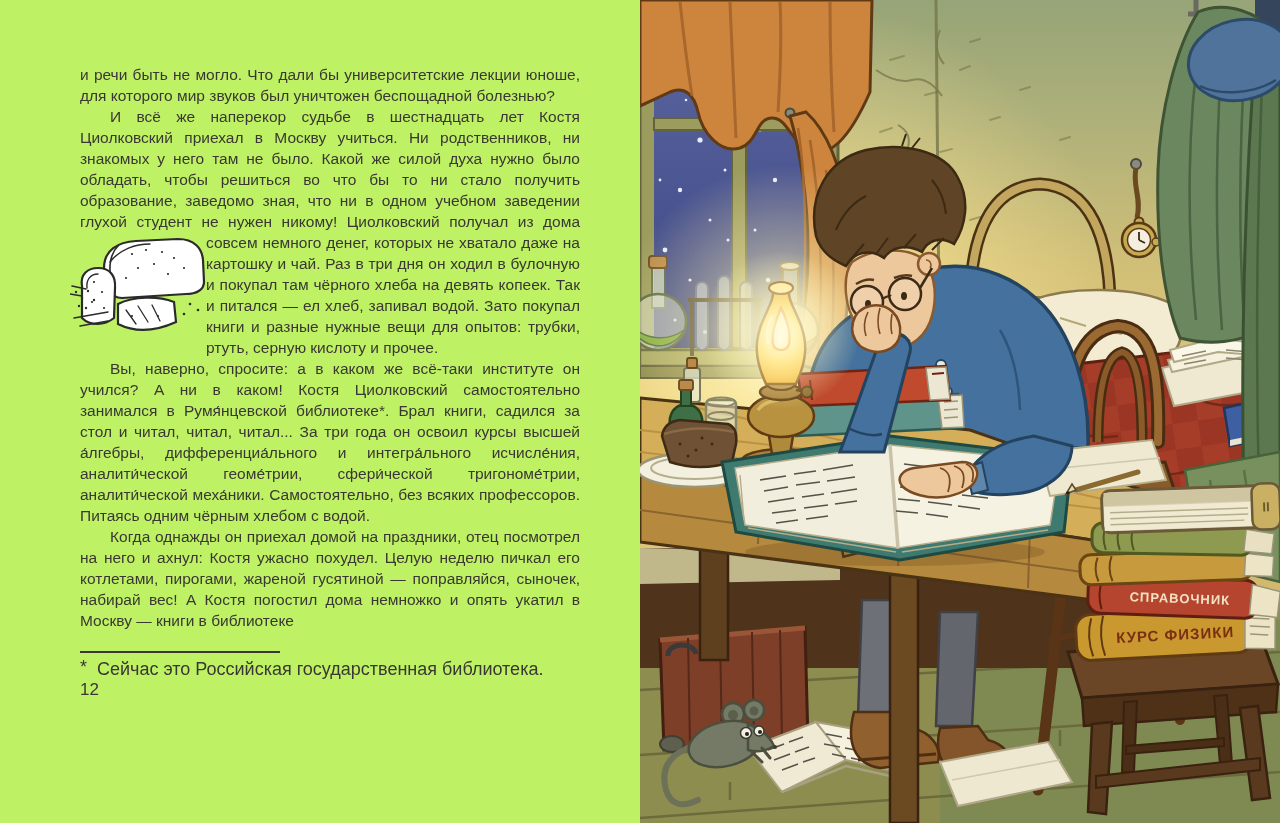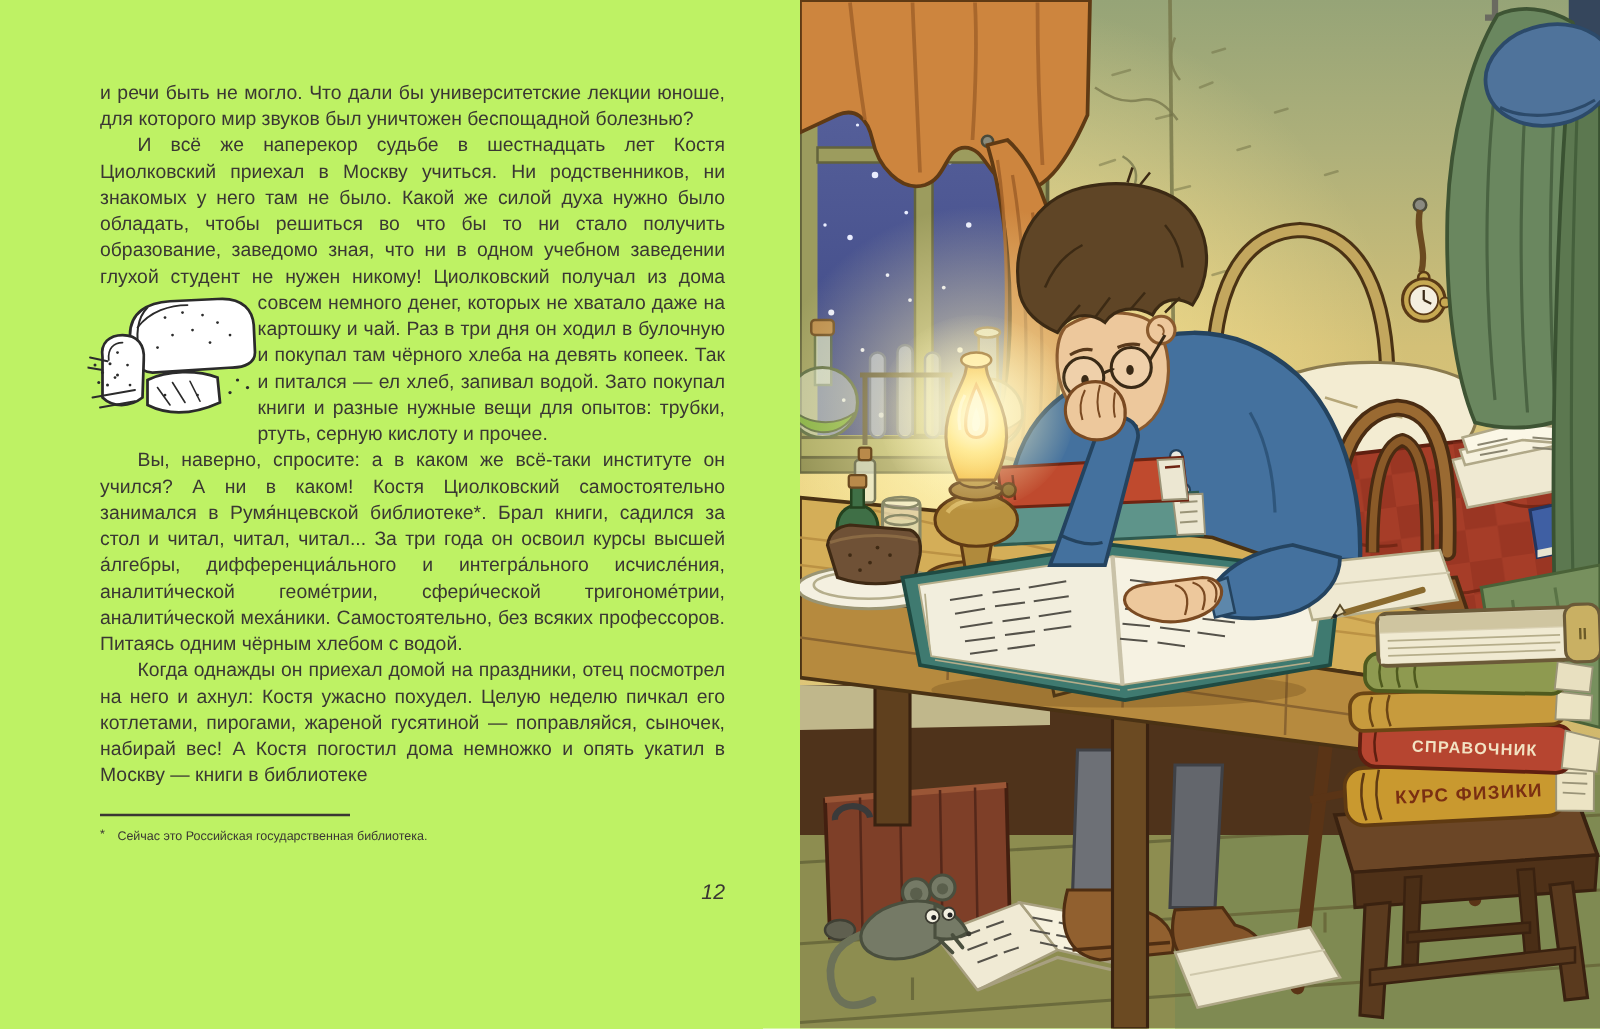--- a/index.html
+++ b/index.html
@@ -5,23 +5,23 @@
   html,body{margin:0;padding:0;background:#ffffff;}
   .page{position:relative;width:1280px;height:823px;background:#bef264;overflow:hidden;
         font-family:"Liberation Sans","DejaVu Sans",sans-serif;}
   .text-col{position:absolute;left:80px;top:64px;width:500px;font-size:15.5px;line-height:21px;
             color:#3a3733;}
   .text-col p{margin:0;text-align:justify;text-indent:30px;}
   .text-col p.first{text-indent:0;}
   .bread-float{float:left;width:150px;height:116px;margin:2px 16px 2px -40px;}
   .footnote{margin-top:20px;}
   .fn-rule{width:200px;border-top:2px solid #3a3733;margin-bottom:7px;}
-  .footnote p{font-size:10px;line-height:19px;text-indent:0;text-align:left;}
+  .footnote p{font-size:18px;line-height:19px;text-indent:0;text-align:left;}
   .fn-marker{display:inline-block;margin-right:10px;transform:translateY(-2px);}
-  .page-num{margin-top:24px;text-align:right;font-size:17px;color:#3a3733;font-style:italic;}
+  .page-num{text-align:left;font-size:17px;color:#3a3733;}
   .illus{position:absolute;left:640px;top:0;width:640px;height:823px;}
   svg text{font-family:"Liberation Sans","DejaVu Sans",sans-serif;}
 </style>
 </head>
 <body>
 
 <div class="page">
 
   <div class="text-col">
     <p class="first">и речи быть не могло. Что дали бы университетские лекции юноше, для которого мир звуков был уничтожен беспощадной болезнью?</p>

